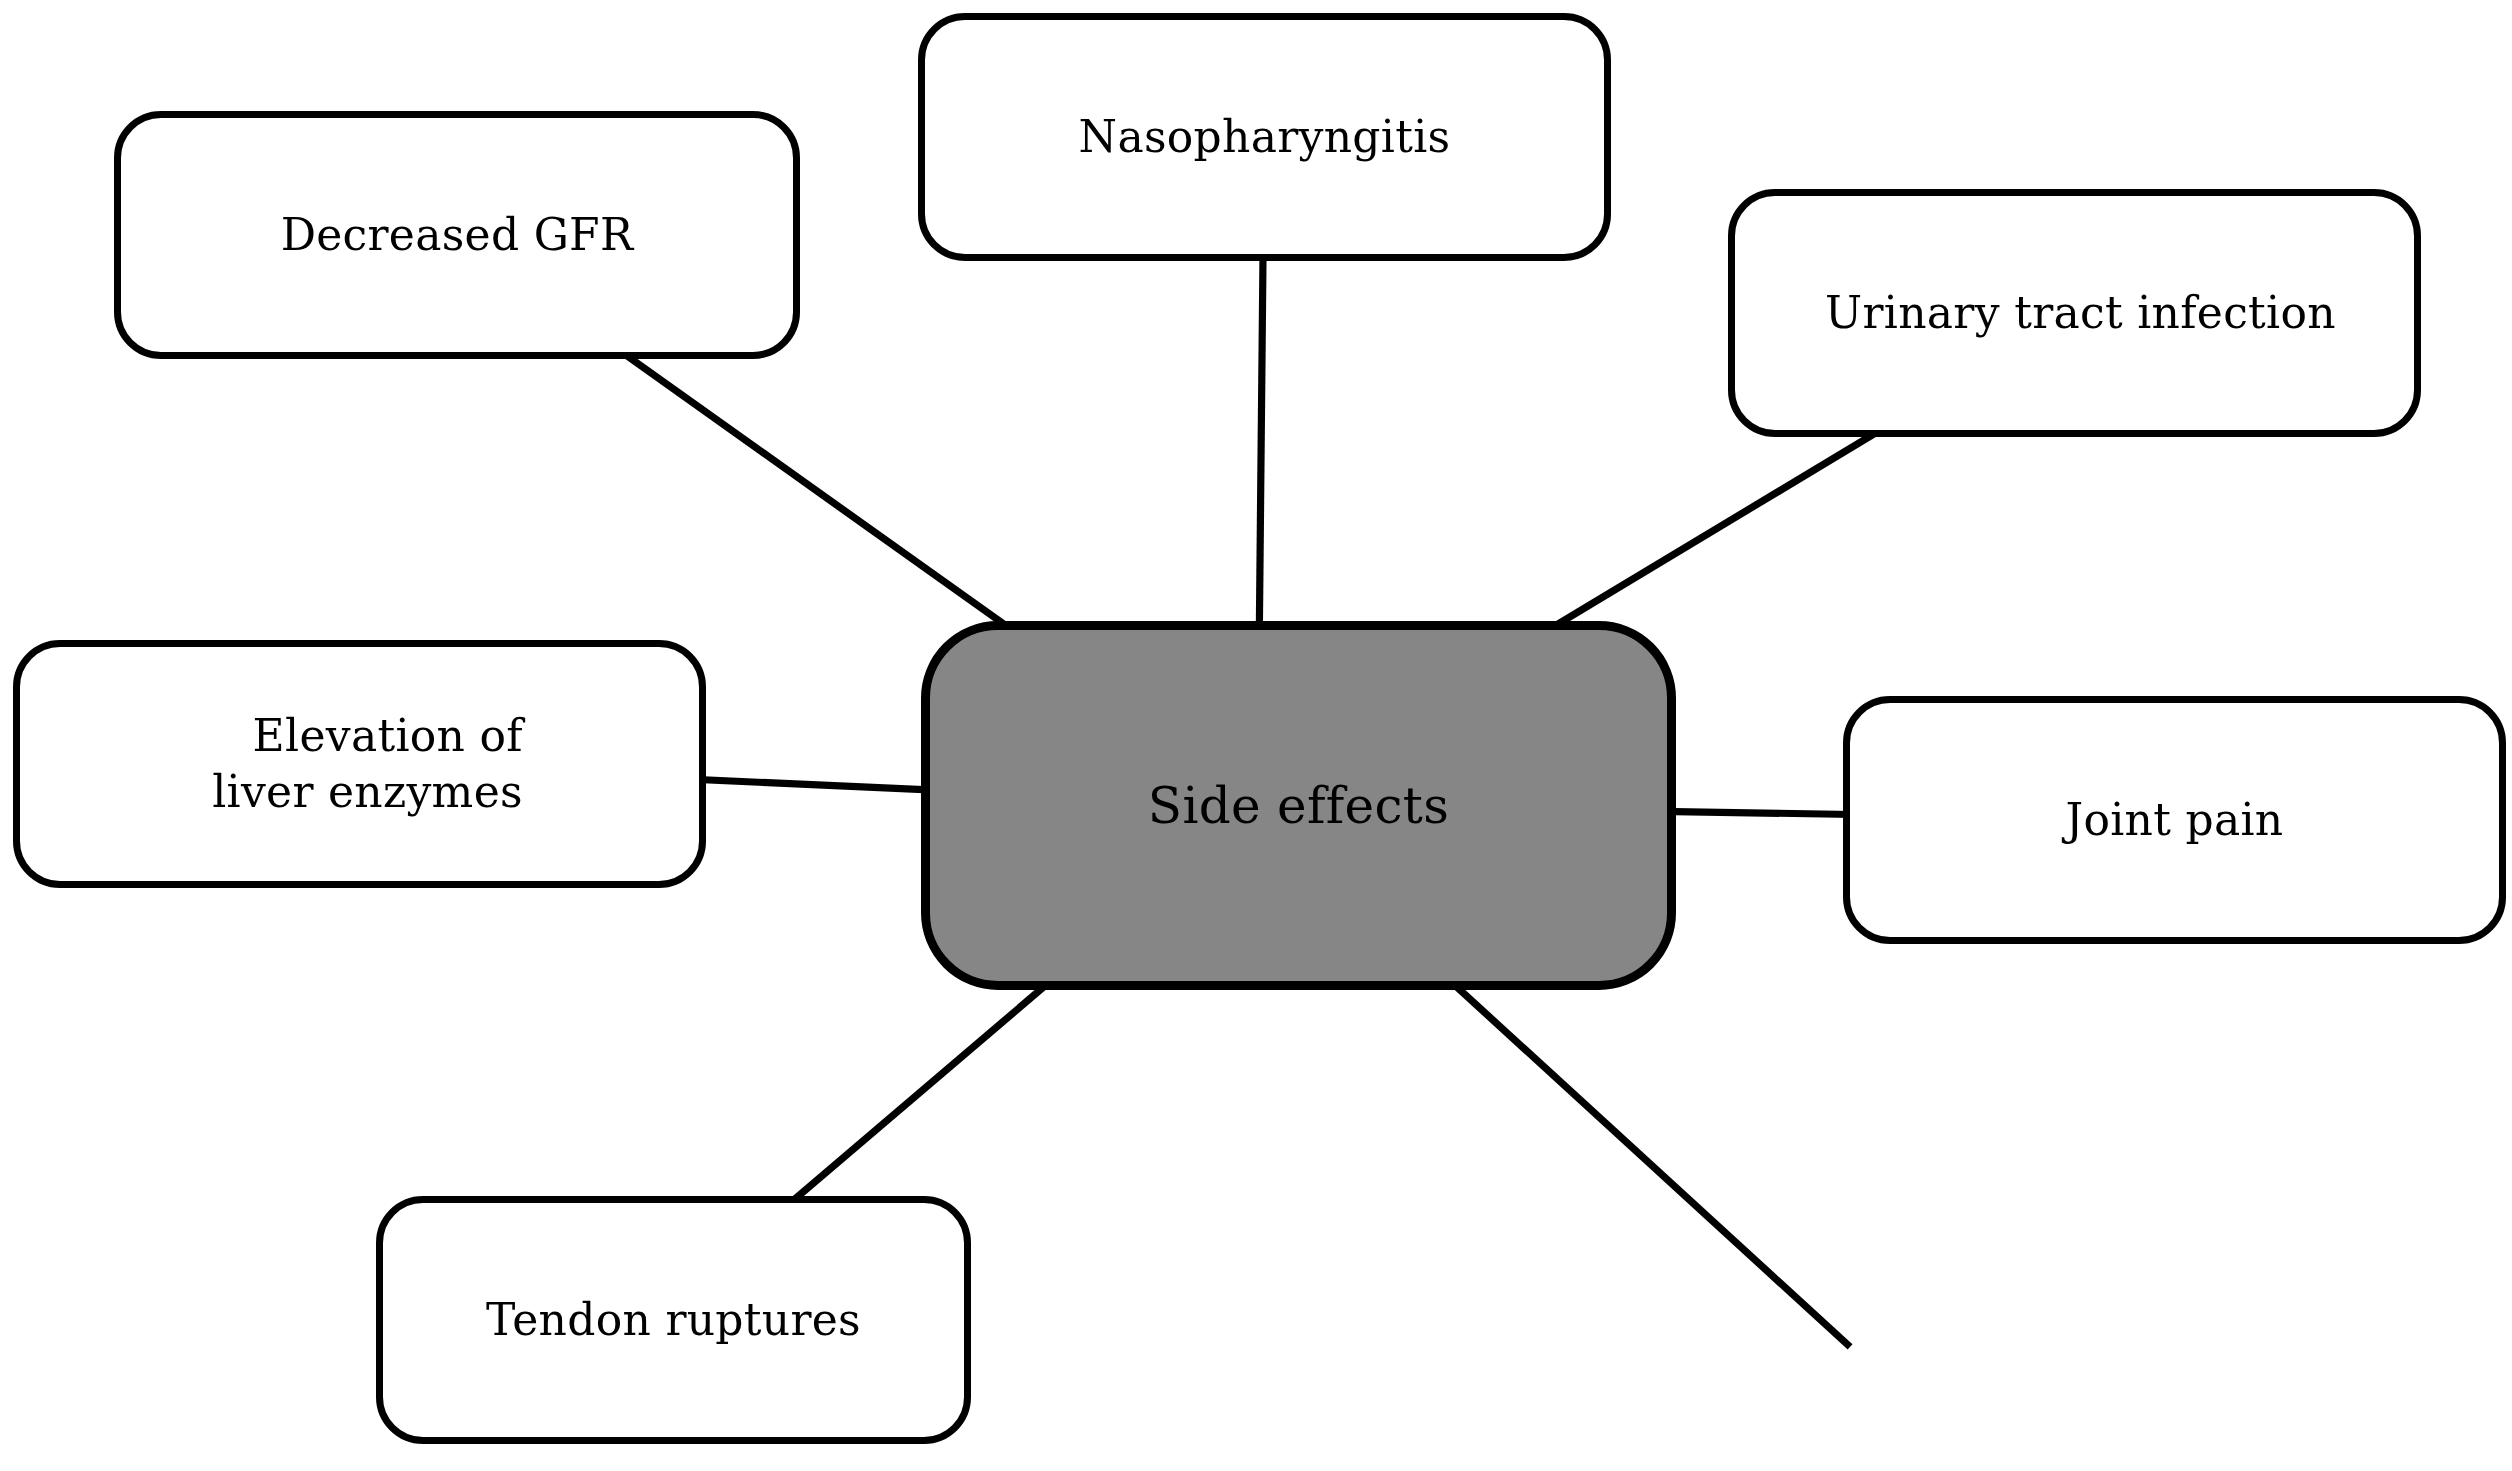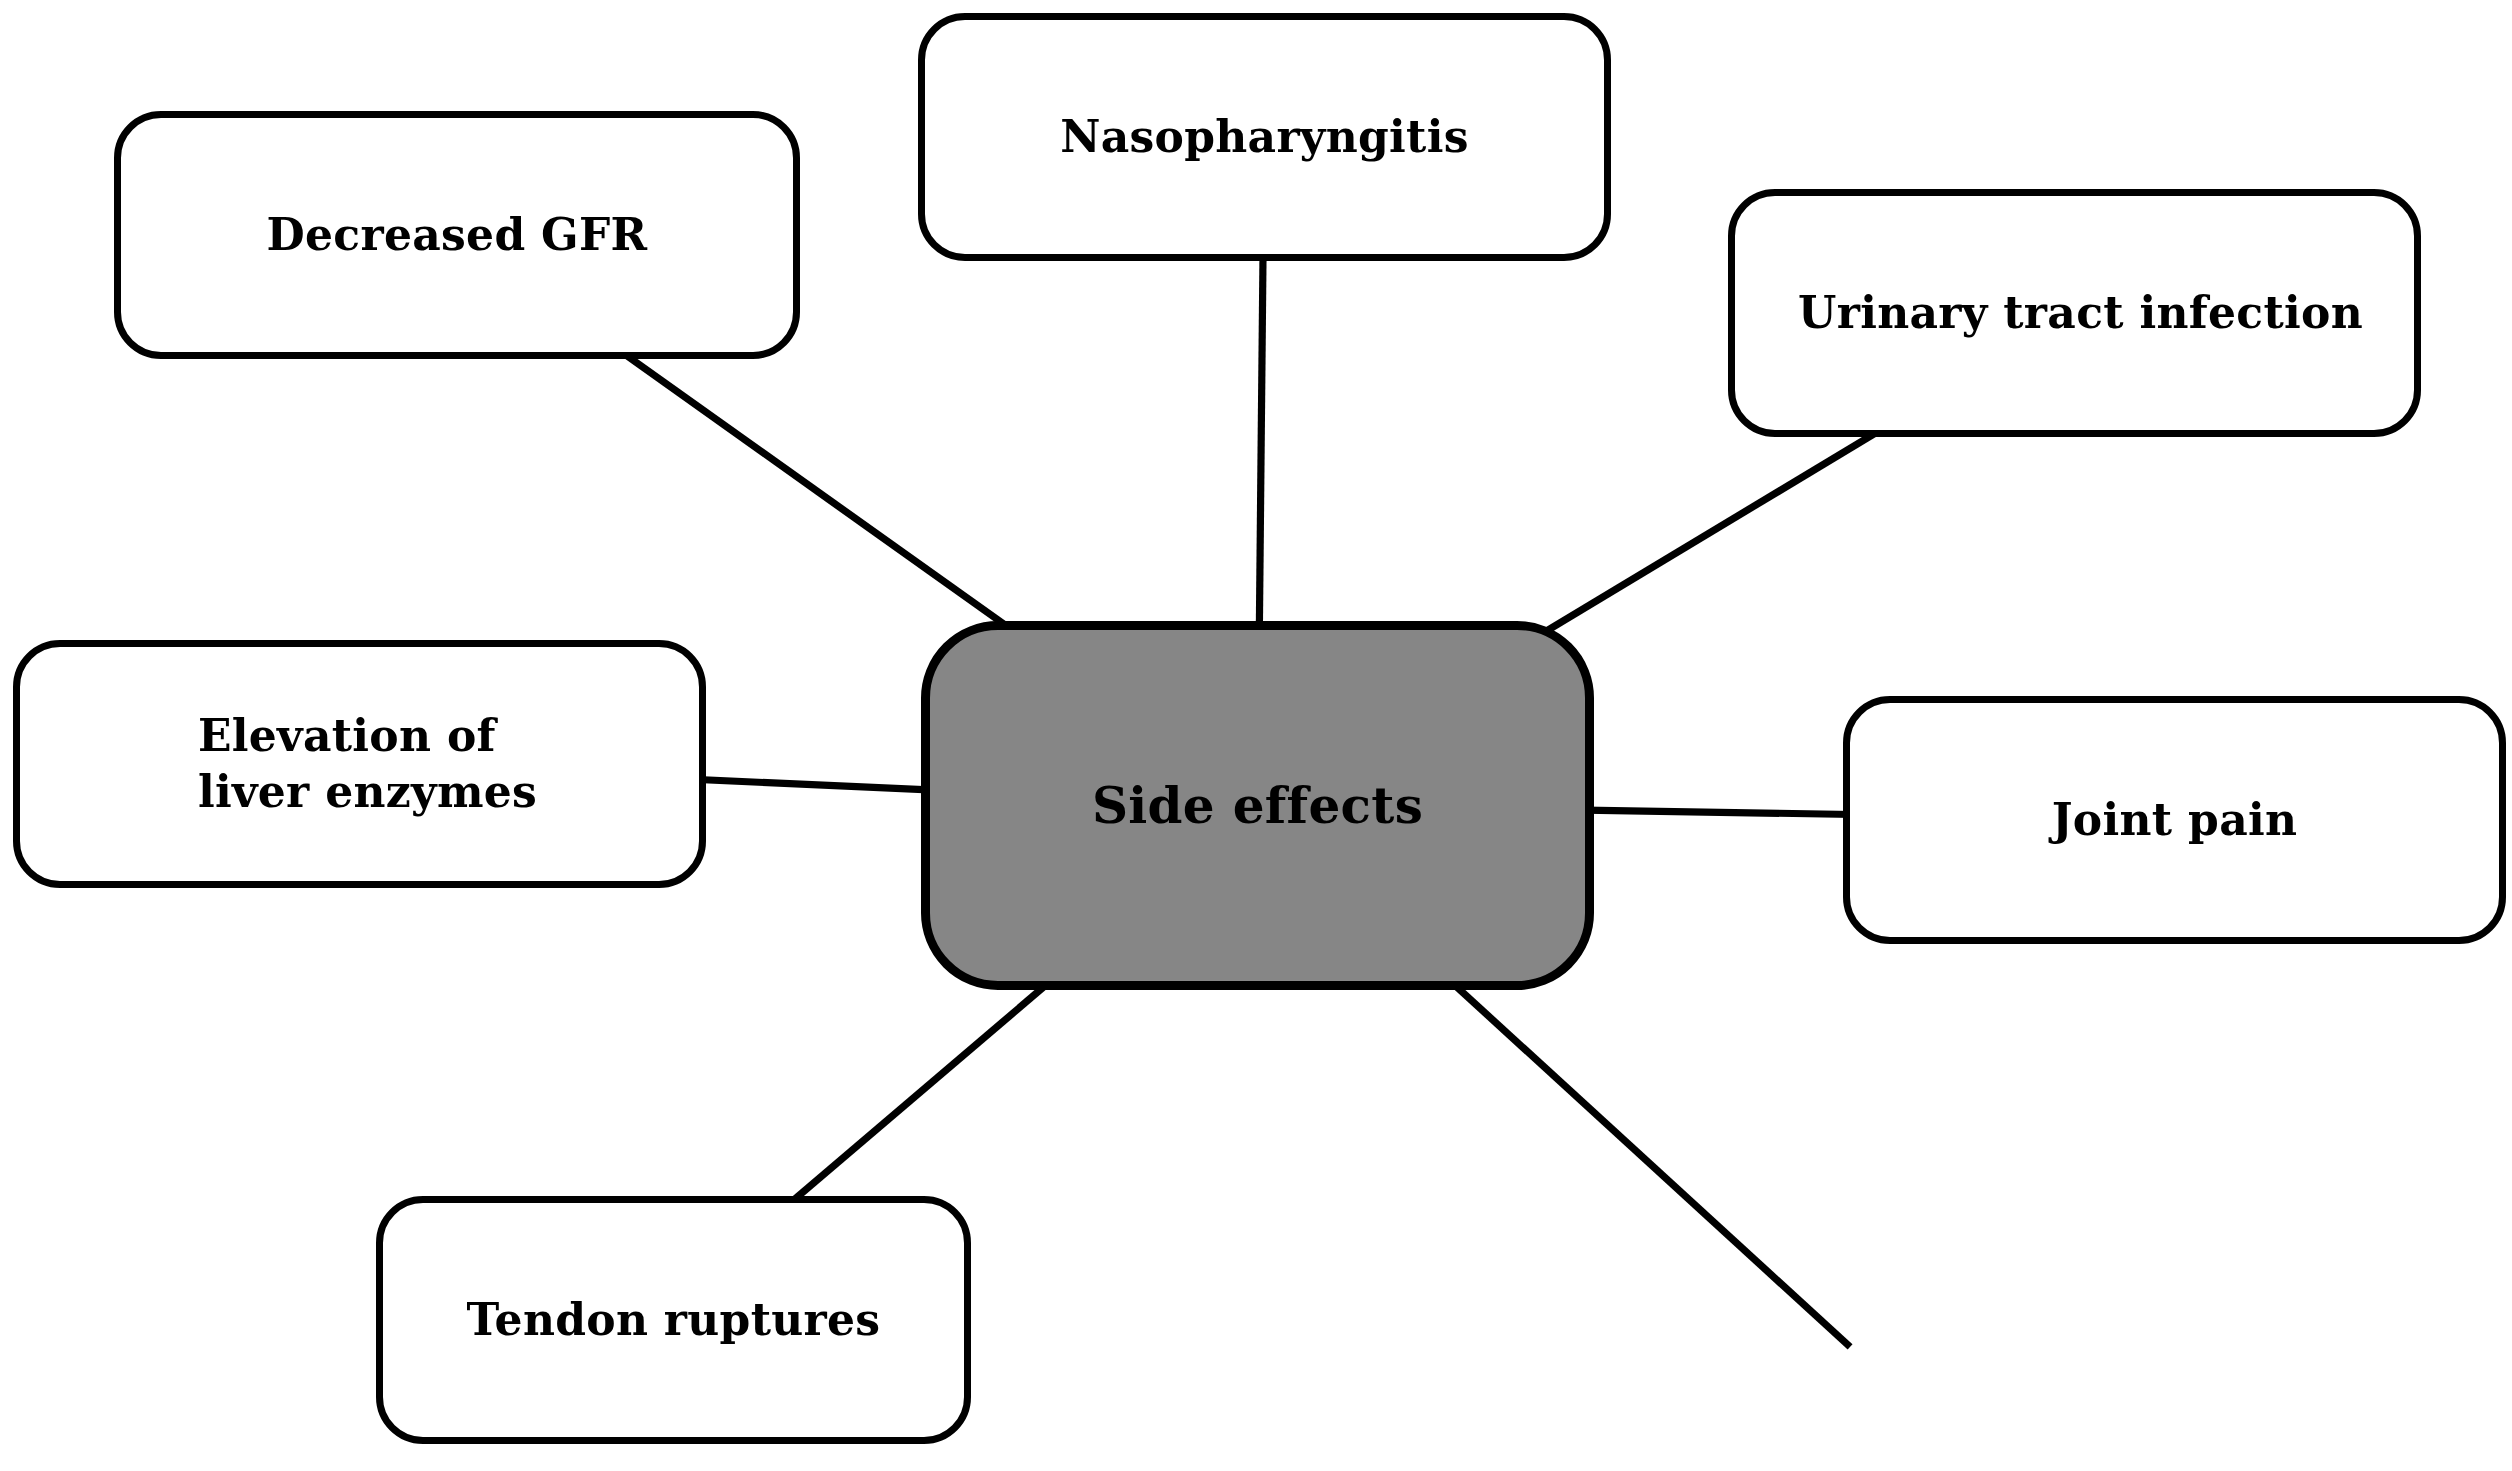--- a/index.html
+++ b/index.html
@@ -29,43 +29,43 @@
   }
   .node {
     position: absolute;
     box-sizing: border-box;
     background: #ffffff;
     border: 7.2px solid #000000;
     border-radius: 47px;
     display: flex;
     align-items: center;
     justify-content: center;
-    text-align: left;
-    font-weight: 700;
+    text-align: right;
+    font-weight: 400;
     font-size: 44px;
     line-height: 1.28;
     color: #000000;
     white-space: pre-line;
     letter-spacing: 0.3px;
   }
   .node.center-node {
     background: #868686;
     border-width: 9.1px;
     border-radius: 77px;
     font-size: 50px;
   }
   
   .n-gfr    { left: 114px;  top: 111px;  width: 686px; height: 248px; }
   .n-naso   { left: 918px; top: 13px;   width: 693px; height: 248px; }
   .n-uti    { left: 1728px; top: 189px;  width: 693px; height: 248px; padding-left: 12px; }
   .n-liver  { left: 13px;   top: 640px;  width: 693px; height: 248px; padding-left: 16px; }
   .n-joint  { left: 1843px; top: 696px; width: 663px; height: 248px; }
   .n-tendon { left: 376px;  top: 1196px; width: 595px;  height: 248px; }
   .n-gout   { left: 1526px; top: 1228px; width: 650px;  height: 238px; }
-  .n-center { left: 921px; top: 621px;  width: 673px; height: 369px; }
+  .n-center { left: 921px; top: 621px;  width: 755px; height: 369px; }
 </style>
 </head>
 <body>
 
 <div class="canvas">
 
   <svg class="connector-layer" viewBox="0 0 3845 2252" xmlns="http://www.w3.org/2000/svg" aria-hidden="true">
     <line x1="1925" y1="1232" x2="700" y2="360"></line>
     <line x1="1925" y1="1232" x2="1935" y2="210"></line>
     <line x1="1925" y1="1232" x2="3175" y2="480"></line>

